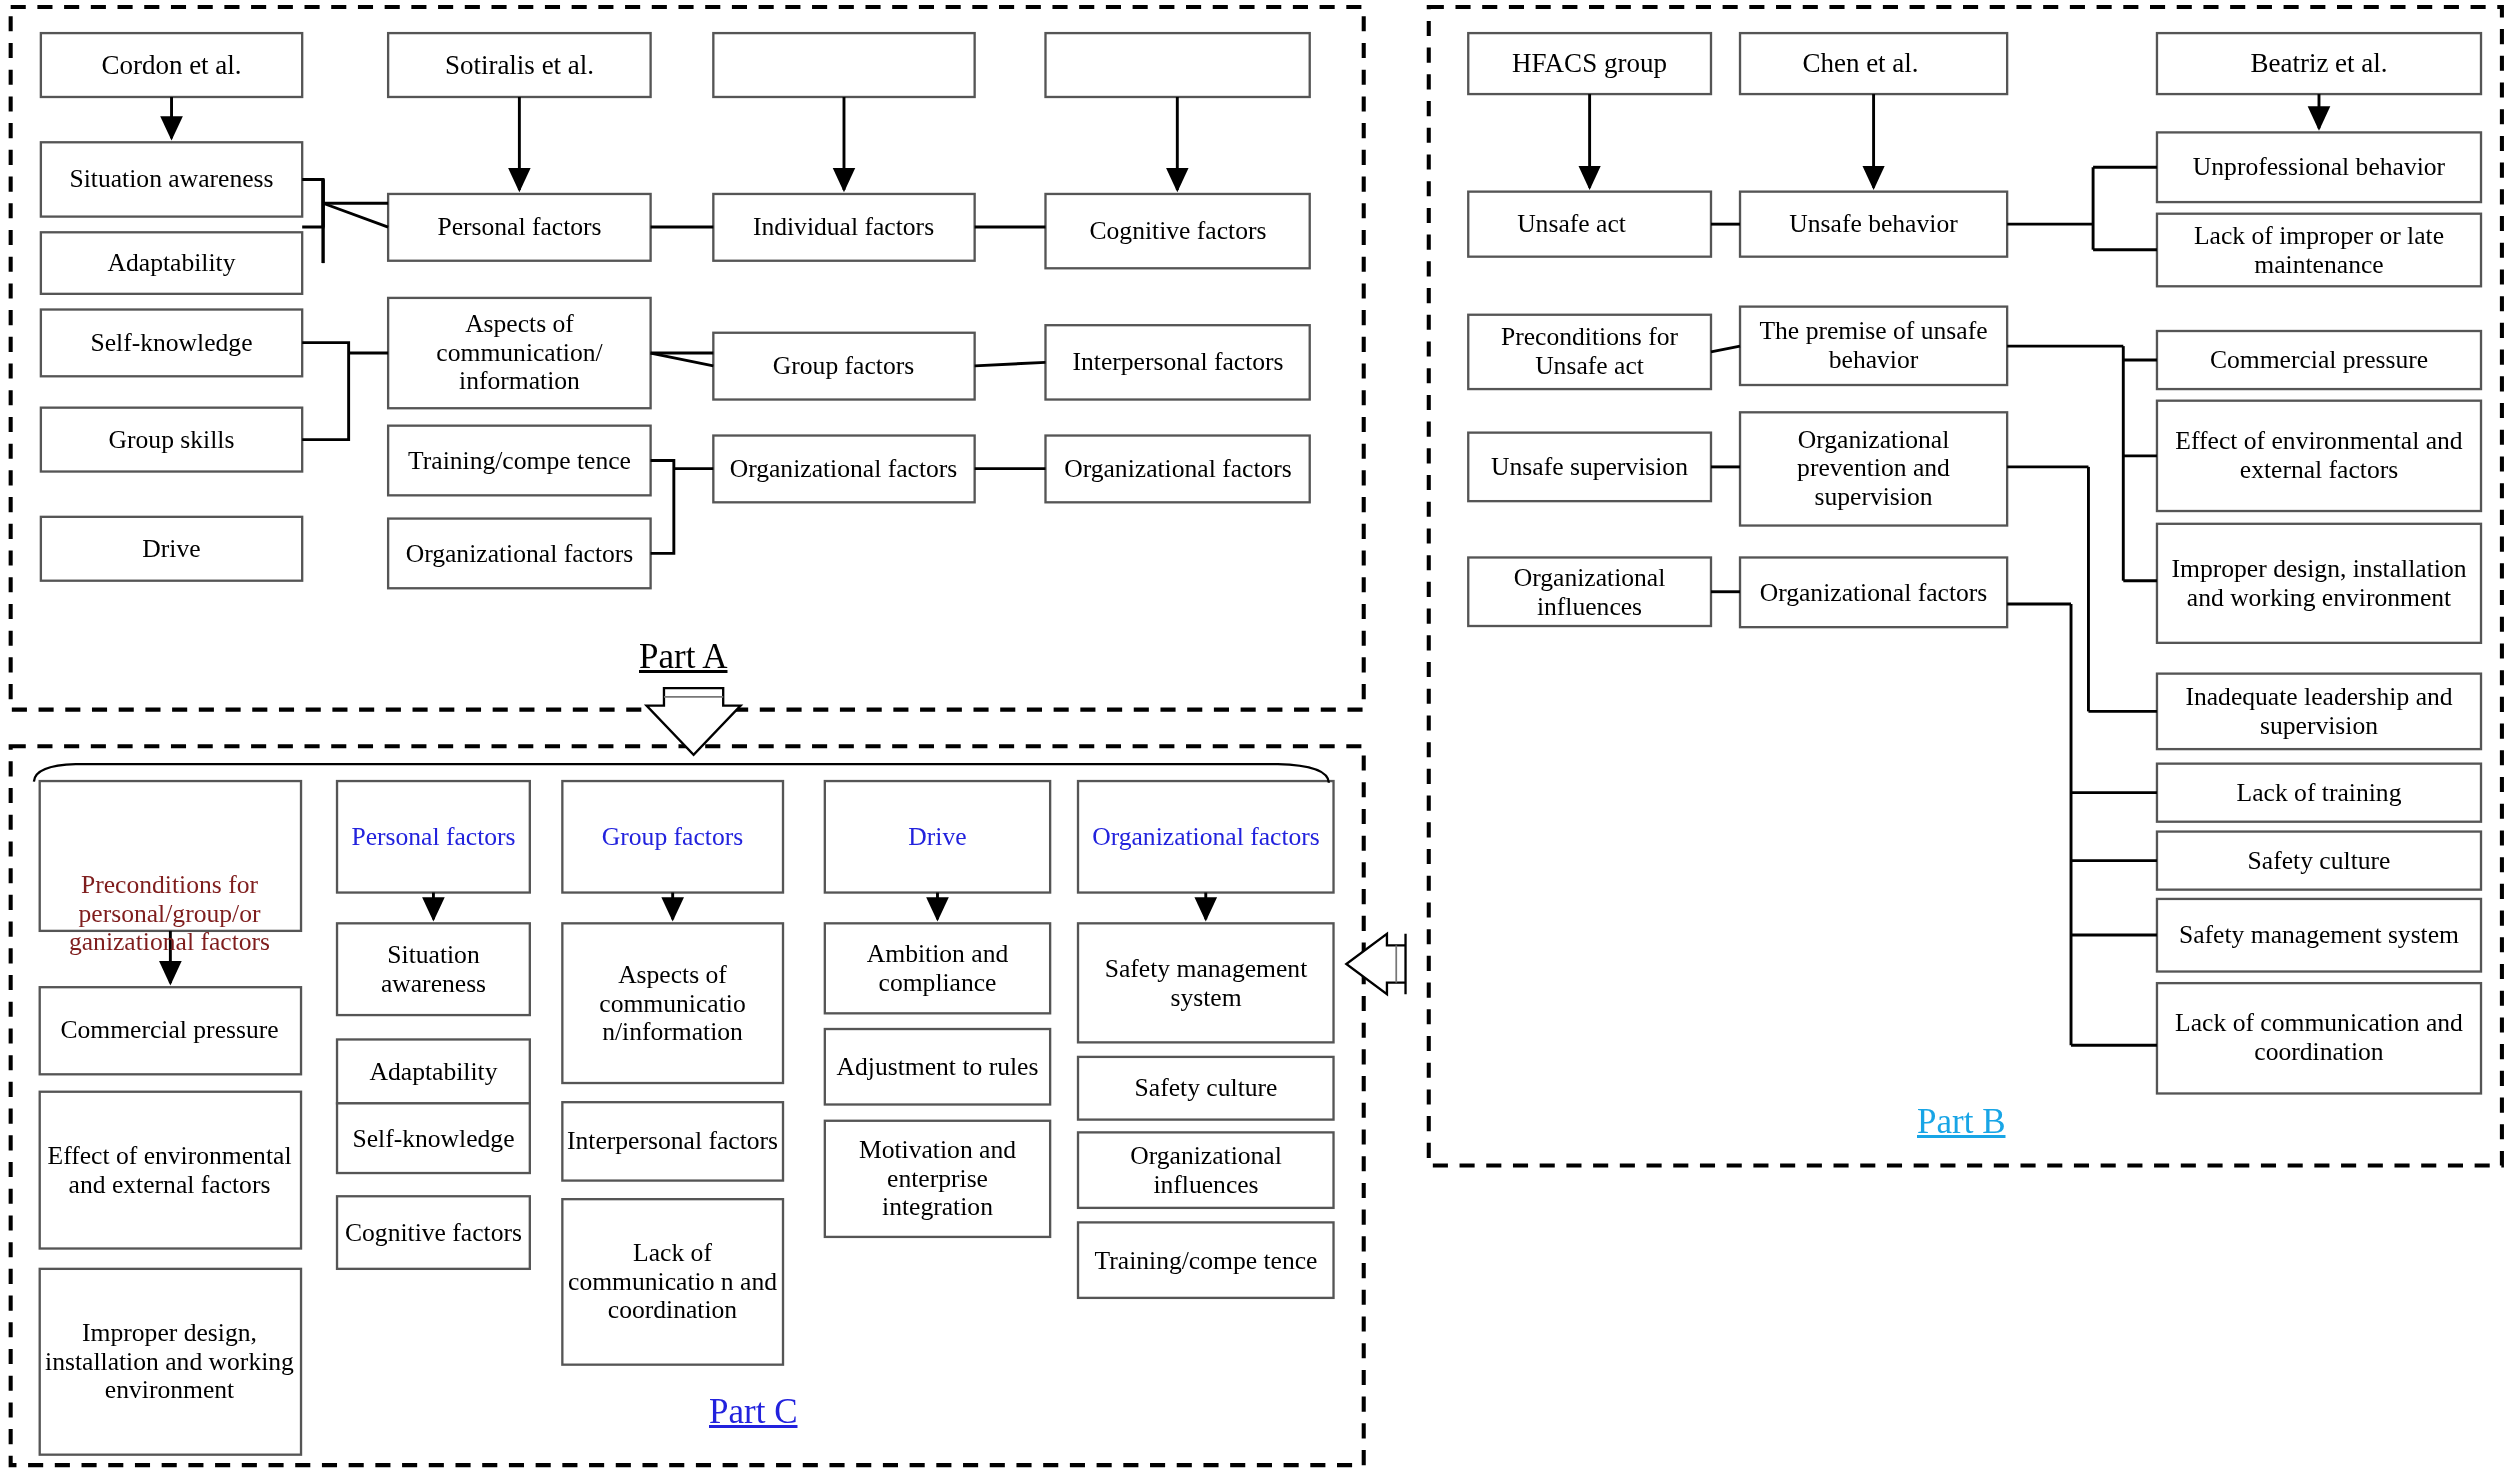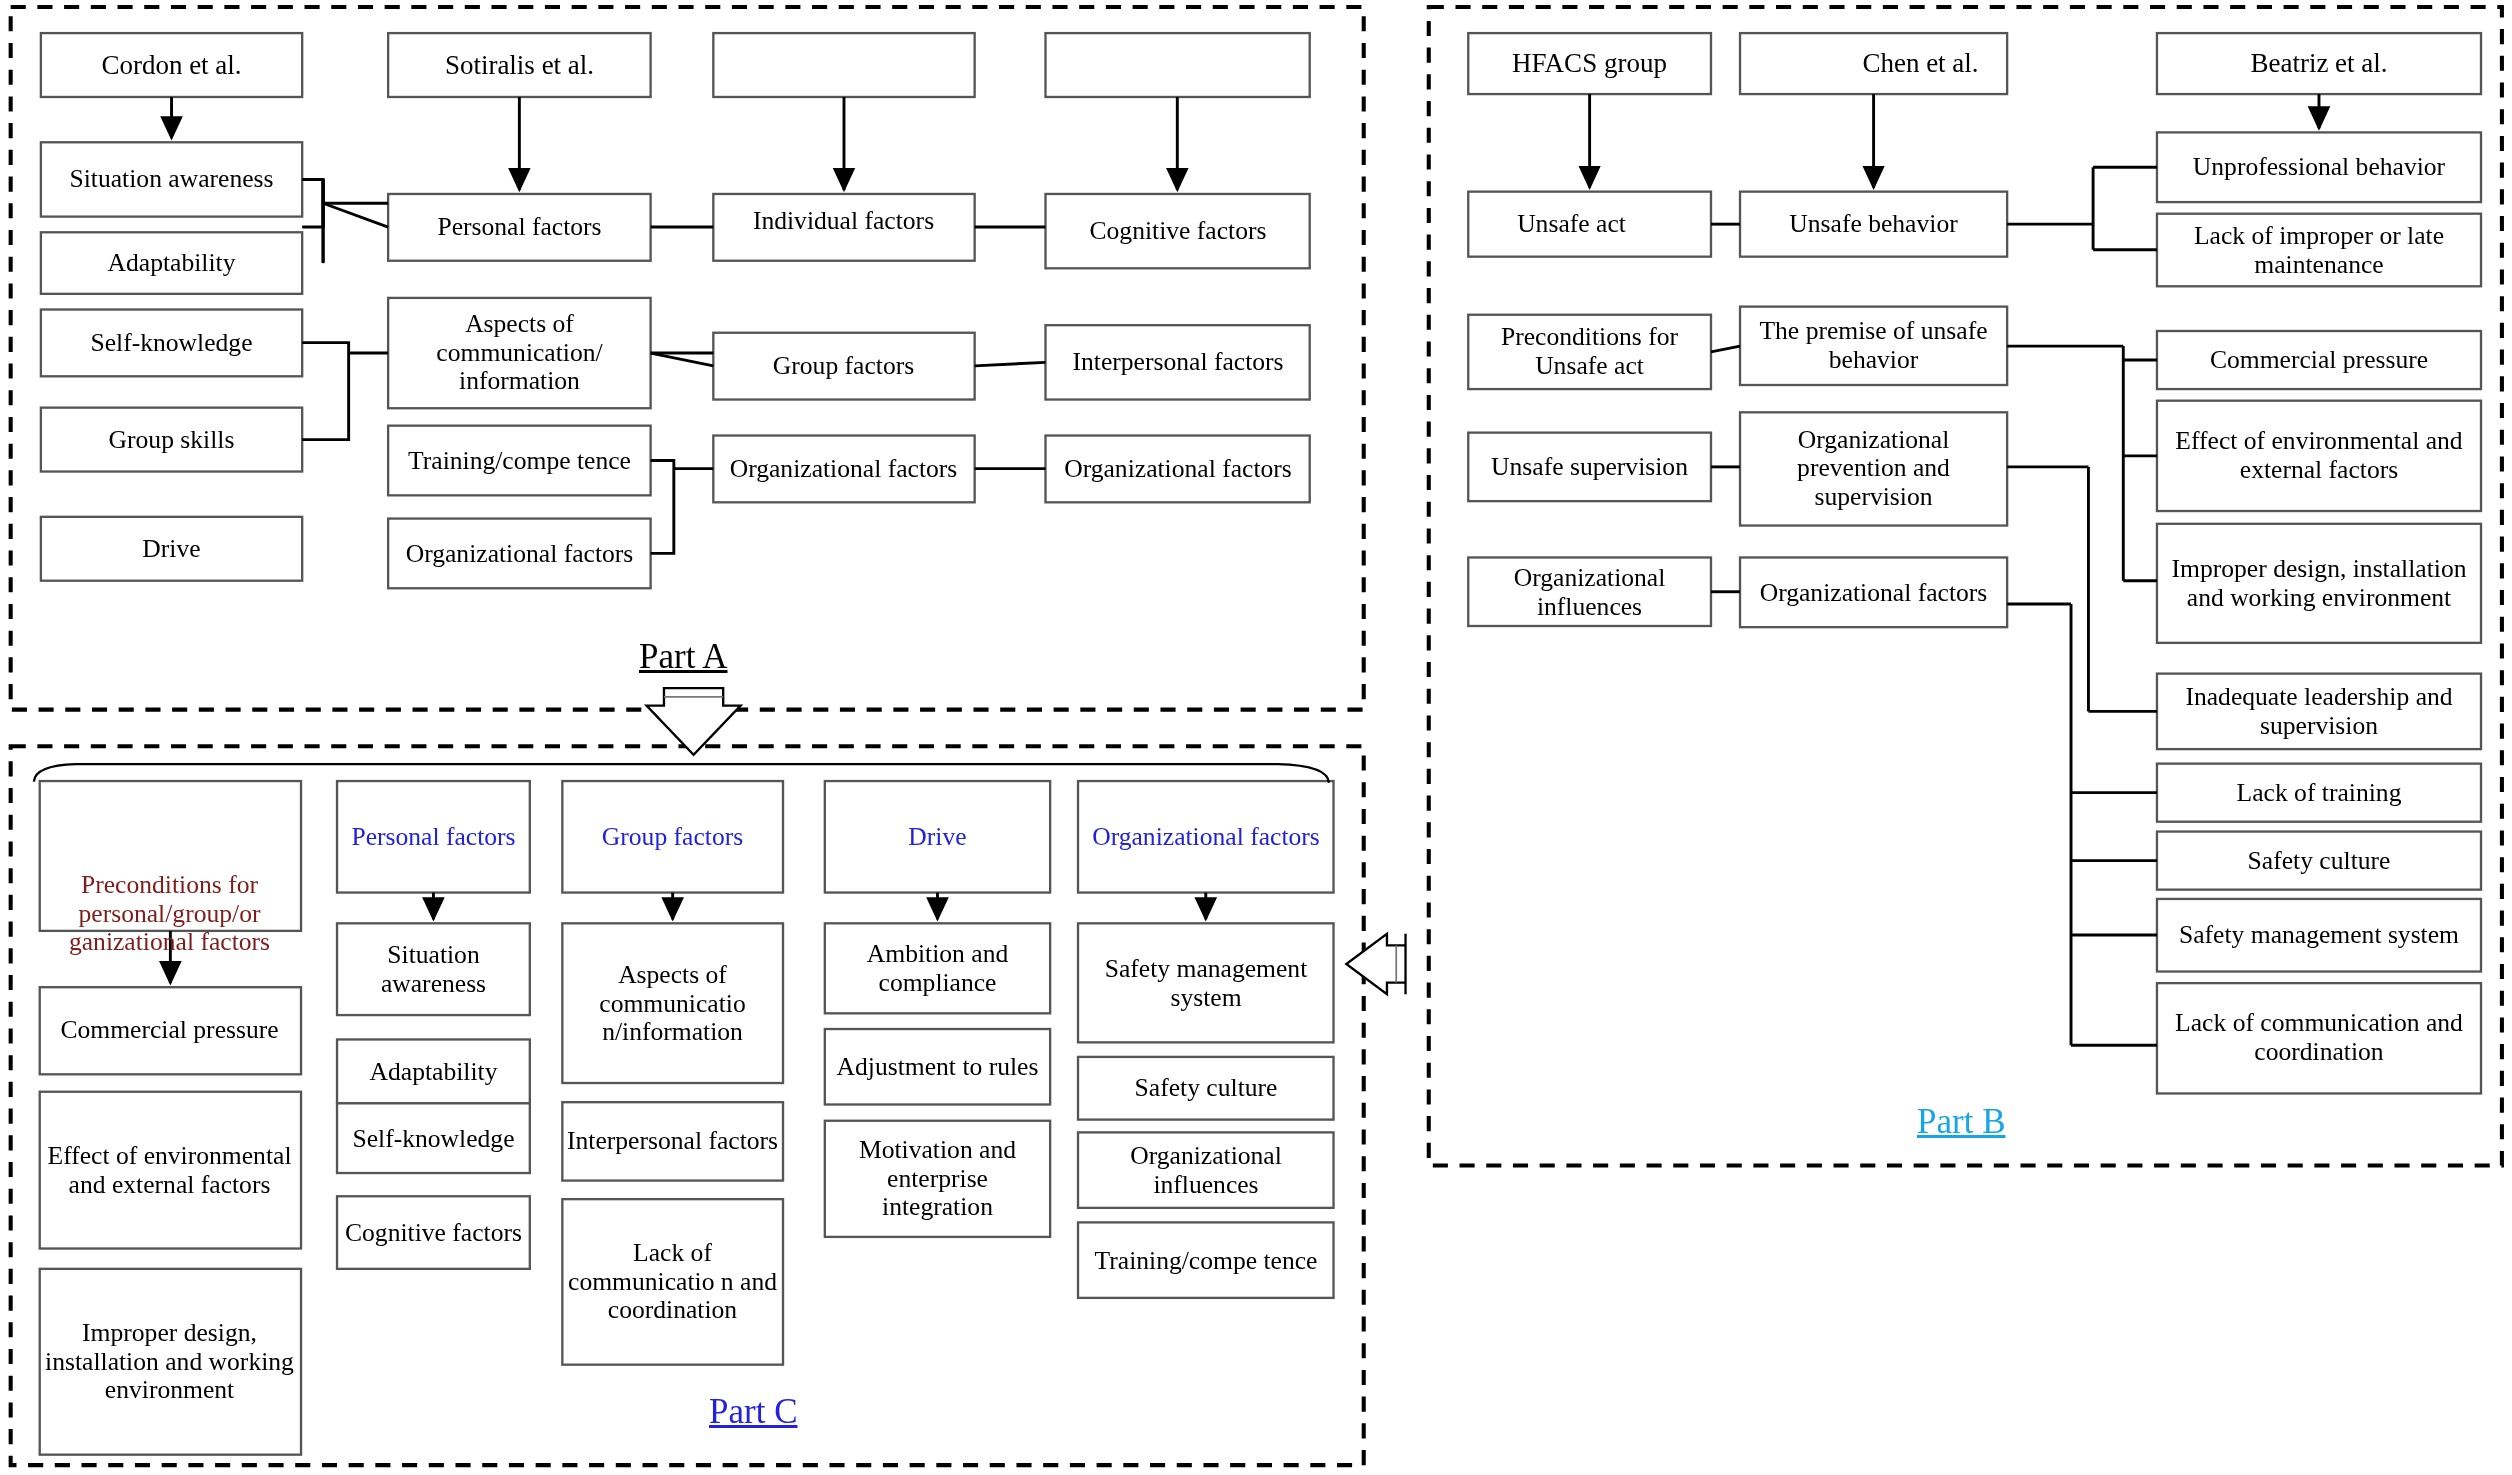--- a/index.html
+++ b/index.html
@@ -212,32 +212,32 @@
   <div class="lbl" style="left:41px;top:232px;width:261px;height:62px;font-size:25.6px;">Adaptability</div>
   <div class="lbl" style="left:41px;top:310px;width:261px;height:67px;font-size:25.6px;">Self-knowledge</div>
   <div class="lbl" style="left:41px;top:408px;width:261px;height:64px;font-size:25.6px;">Group skills</div>
   <div class="lbl" style="left:41px;top:517px;width:261px;height:64px;font-size:25.6px;">Drive</div>
 
   <div class="lbl" style="left:388px;top:194px;width:263px;height:67px;font-size:25.6px;">Personal factors</div>
   <div class="lbl" style="left:388px;top:298px;width:263px;height:110px;font-size:25.6px;">Aspects of communication/ information</div>
   <div class="lbl" style="left:388px;top:426px;width:263px;height:70px;font-size:25.6px;">Training/compe tence</div>
   <div class="lbl" style="left:388px;top:519px;width:263px;height:70px;font-size:25.6px;">Organizational factors</div>
 
-  <div class="lbl" style="left:713px;top:188px;width:261px;height:67px;font-size:25.6px;">Individual factors</div>
+  <div class="lbl" style="left:713px;top:194px;width:261px;height:67px;font-size:25.6px;">Individual factors</div>
   <div class="lbl" style="left:713px;top:333px;width:261px;height:67px;font-size:25.6px;">Group factors</div>
   <div class="lbl" style="left:713px;top:436px;width:261px;height:67px;font-size:25.6px;">Organizational factors</div>
 
   <div class="lbl" style="left:1046px;top:194px;width:264px;height:74px;font-size:25.6px;">Cognitive factors</div>
   <div class="lbl" style="left:1046px;top:325px;width:264px;height:74px;font-size:25.6px;">Interpersonal factors</div>
   <div class="lbl" style="left:1046px;top:436px;width:264px;height:67px;font-size:25.6px;">Organizational factors</div>
 
   <div class="part-tag" style="left:639px;top:639px;color:#000;">Part A</div>
 
   <div class="lbl" style="left:1468px;top:33px;width:243px;height:61px;font-size:27px;">HFACS group</div>
-  <div class="lbl" style="left:1800px;top:33px;width:241px;height:61px;font-size:27px;">Chen et al.</div>
+  <div class="lbl" style="left:1740px;top:33px;width:241px;height:61px;font-size:27px;">Chen et al.</div>
   <div class="lbl" style="left:2157px;top:33px;width:324px;height:61px;font-size:27px;">Beatriz et al.</div>
 
   <div class="lbl" style="left:1468px;top:192px;width:207px;height:65px;font-size:25.6px;">Unsafe act</div>
   <div class="lbl" style="left:1468px;top:315px;width:243px;height:74px;font-size:25.6px;">Preconditions for Unsafe act</div>
   <div class="lbl" style="left:1468px;top:433px;width:243px;height:69px;font-size:25.6px;">Unsafe supervision</div>
   <div class="lbl" style="left:1468px;top:558px;width:243px;height:69px;font-size:25.6px;">Organizational influences</div>
 
   <div class="lbl" style="left:1740px;top:192px;width:267px;height:65px;font-size:25.6px;">Unsafe behavior</div>
   <div class="lbl" style="left:1740px;top:307px;width:267px;height:78px;font-size:25.6px;">The premise of unsafe behavior</div>
   <div class="lbl" style="left:1740px;top:412px;width:267px;height:113px;font-size:25.6px;">Organizational prevention and supervision</div>

